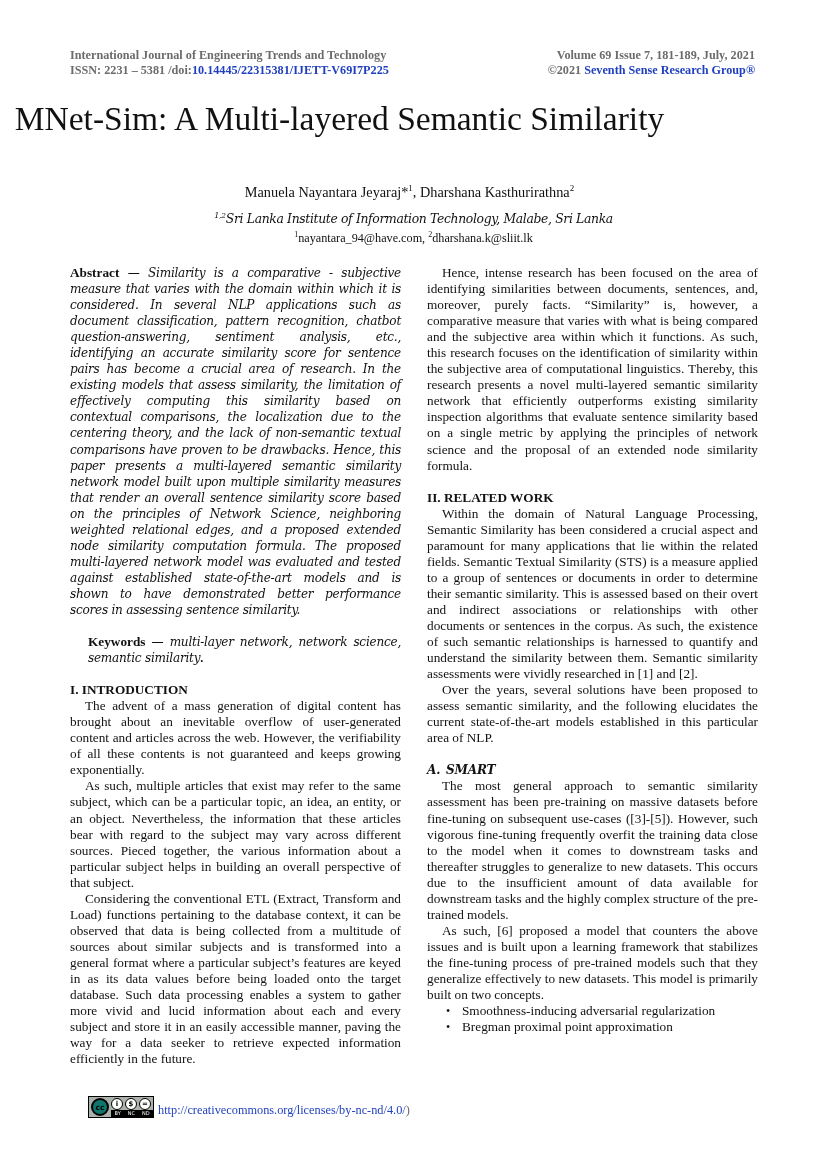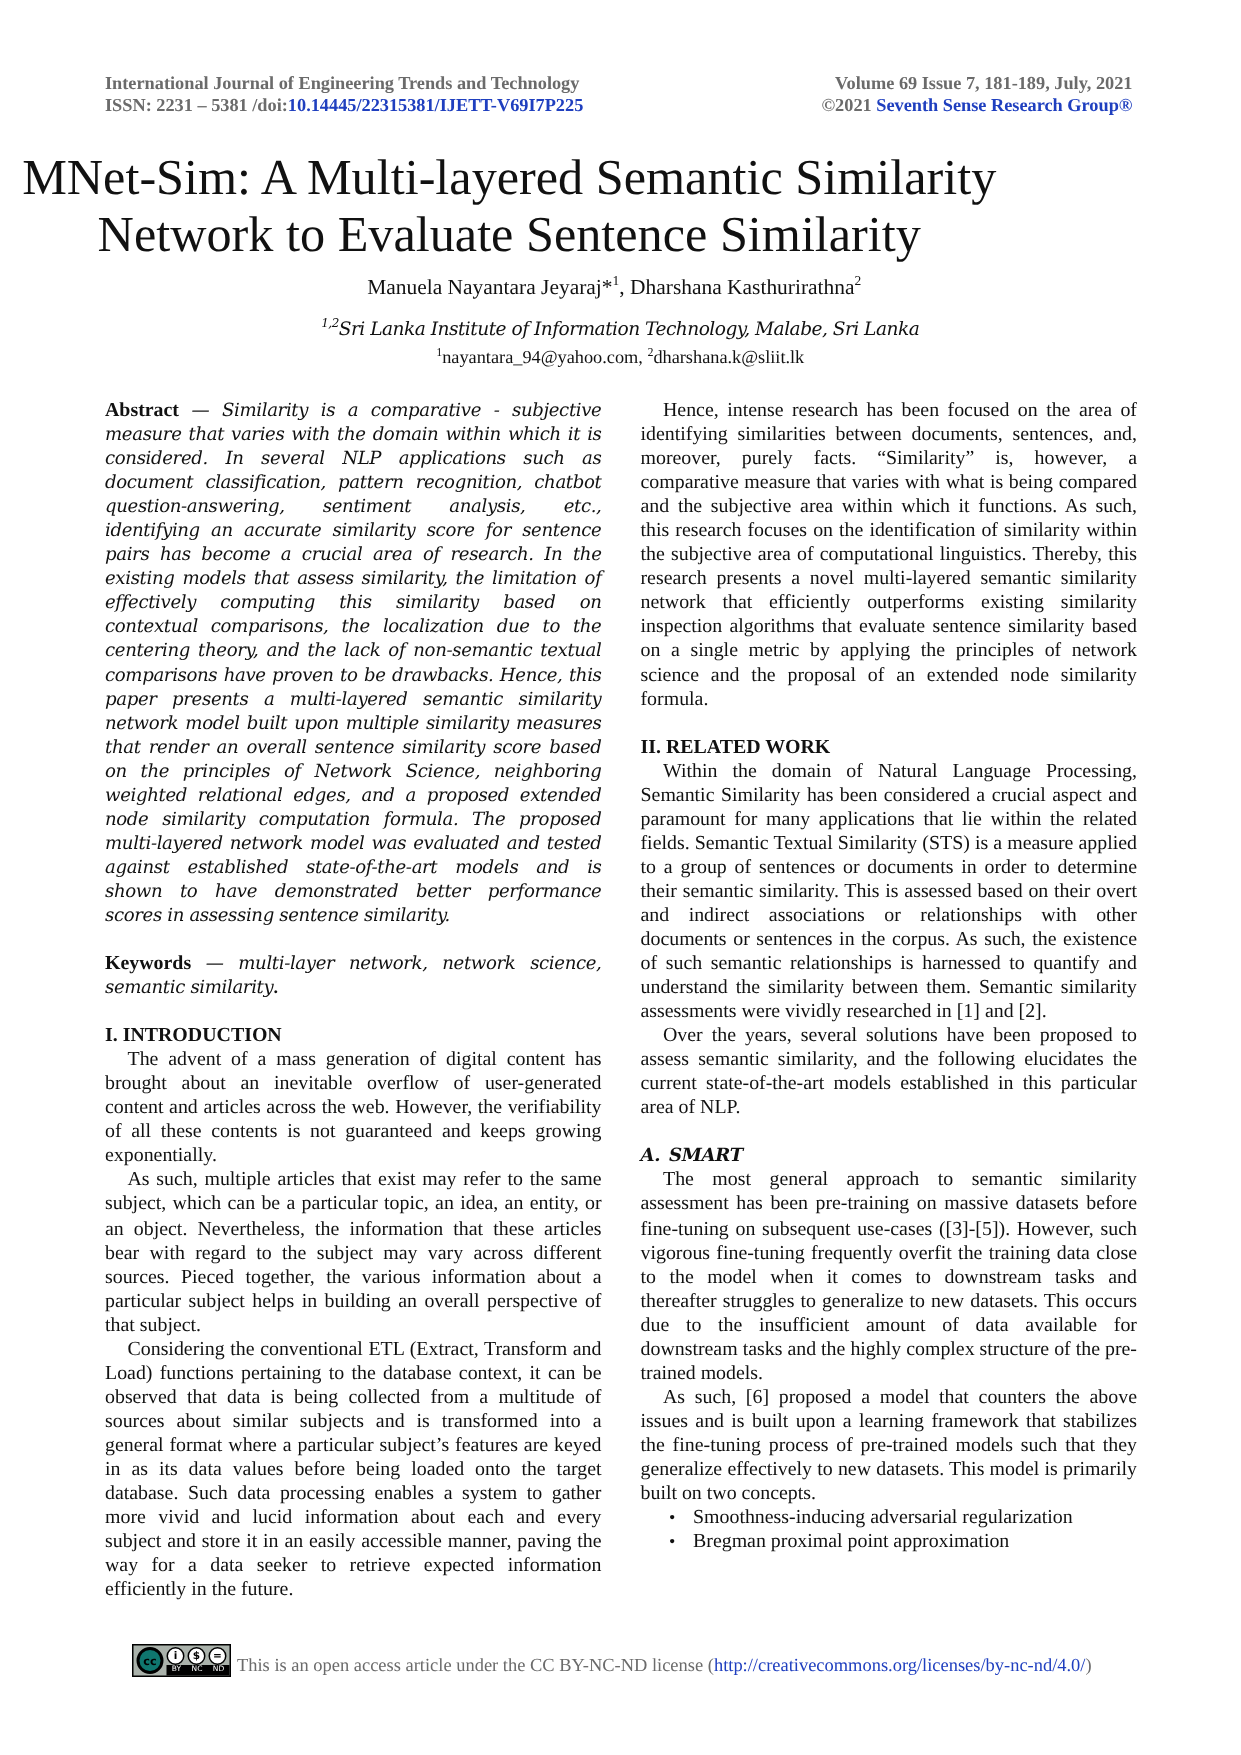--- a/index.html
+++ b/index.html
@@ -81,20 +81,21 @@
       font-size: 13.25px;
       letter-spacing: 0;
     }
     .keywords {
       margin-top: 16px;
       font-family: "DejaVu Serif", serif;
       font-style: italic;
       font-size: 12.1px;
       line-height: 16.05px;
       letter-spacing: -0.25px;
+      margin-left: 18px;
     }
     .keywords .dot { font-style: normal; font-weight: bold; font-family: "Liberation Serif", serif; }
 
     .section-heading {
       text-align: left;
       font-weight: bold;
       font-size: 13.25px;
       line-height: 16.05px;
     }
     .left .section-heading { margin-top: 16px; }
@@ -171,31 +172,30 @@
   <div>International Journal of Engineering Trends and Technology</div>
   <div><span>ISSN: 2231 – 5381 /doi:</span><span class="link">10.14445/22315381/IJETT-V69I7P225</span></div>
 </div>
 <div class="header-right">
   <div>Volume 69 Issue 7, 181-189, July, 2021</div>
   <div><span>©2021 </span><span class="link">Seventh Sense Research Group®</span></div>
 </div>
 
 <div class="title">
   <div>MNet-Sim: A Multi-layered Semantic Similarity</div>
-  <div>Network to Evaluate Sentence Similarity</div>
 </div>
 
 <div class="authors">
   <span>Manuela Nayantara Jeyaraj*</span><sup>1</sup><span>, </span><span>Dharshana Kasthurirathna</span><sup>2</sup>
 </div>
 <div class="affil">
   <sup>1,2</sup><span>Sri Lanka Institute of Information Technology, Malabe, Sri Lanka</span>
 </div>
 <div class="emails">
-  <sup>1</sup><span>nayantara_94@yahoo.com, </span><sup>2</sup><span>dharshana.k@sliit.lk</span>
+  <sup>1</sup><span>nayantara_94@have.com, </span><sup>2</sup><span>dharshana.k@sliit.lk</span>
 </div>
 
 <div class="col left">
   <p class="abstract"><b>Abstract</b><span> — </span><span>Similarity is a comparative - subjective measure that varies with the domain within which it is considered. In several NLP applications such as document classification, pattern recognition, chatbot question-answering, sentiment analysis, etc., identifying an accurate similarity score for sentence pairs has become a crucial area of research. In the existing models that assess similarity, the limitation of effectively computing this similarity based on contextual comparisons, the localization due to the centering theory, and the lack of non-semantic textual comparisons have proven to be drawbacks. Hence, this paper presents a multi-layered semantic similarity network model built upon multiple similarity measures that render an overall sentence similarity score based on the principles of Network Science, neighboring weighted relational edges, and a proposed extended node similarity computation formula. The proposed multi-layered network model was evaluated and tested against established state-of-the-art models and is shown to have demonstrated better performance scores in assessing sentence similarity.</span></p>
 
   <p class="keywords"><b>Keywords</b><span> — </span><span>multi-layer network, network science, semantic similarity</span><span class="dot">.</span></p>
 
   <div class="section-heading">I. INTRODUCTION</div>
   <p class="para">The advent of a mass generation of digital content has brought about an inevitable overflow of user-generated content and articles across the web. However, the verifiability of all these contents is not guaranteed and keeps growing exponentially.</p>
   <p class="para">As such, multiple articles that exist may refer to the same subject, which can be a particular topic, an idea, an entity, or an object. Nevertheless, the information that these articles bear with regard to the subject may vary across different sources. Pieced together, the various information about a particular subject helps in building an overall perspective of that subject.</p>
@@ -223,16 +223,15 @@
     <div class="cc-circle">cc</div>
     <div class="cc-small">i</div>
     <div class="cc-small">$</div>
     <div class="cc-small">=</div>
     <div class="cc-strip">
       <span>BY</span>
       <span>NC</span>
       <span>ND</span>
     </div>
   </div>
-  <span>This is an open access article under the CC BY-NC-ND license (</span>
     <span class="link">http://creativecommons.org/licenses/by-nc-nd/4.0/</span>
     <span>)</span>
 </div>
 
 </body></html>

